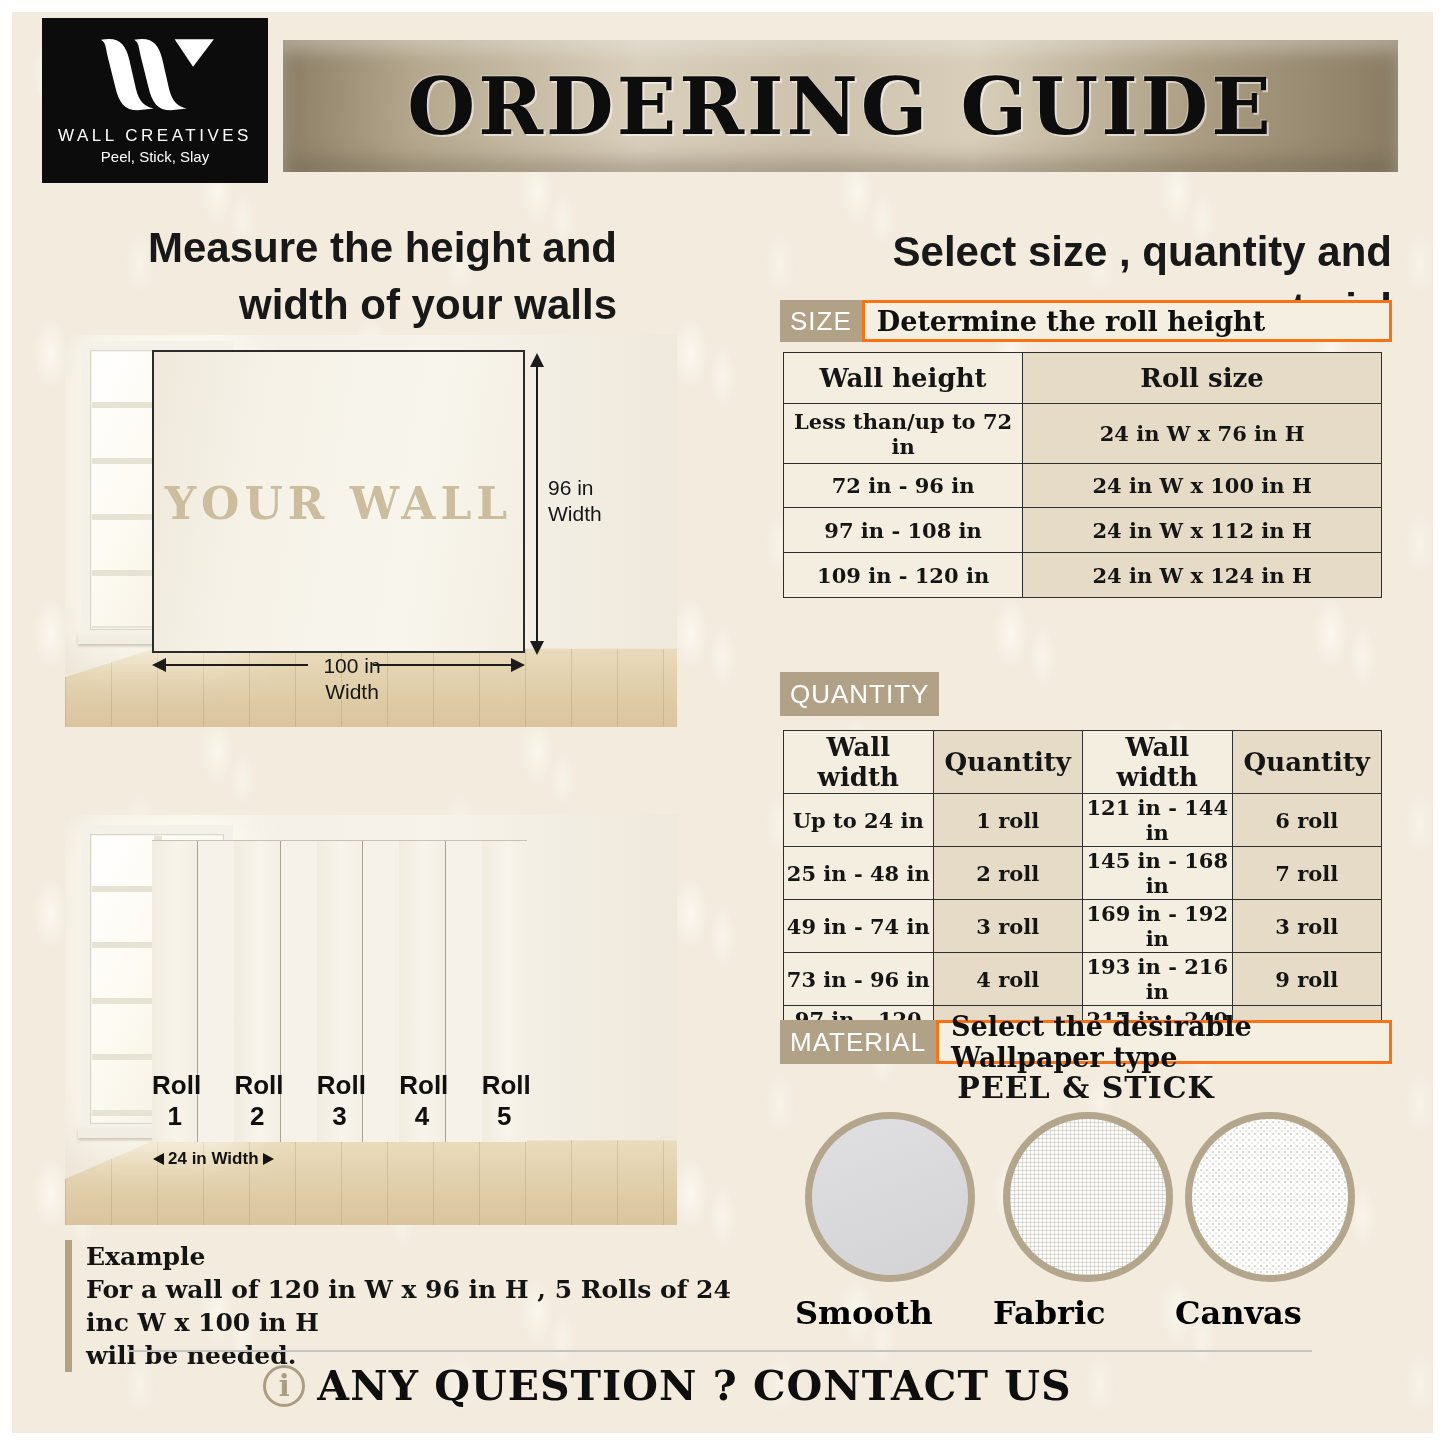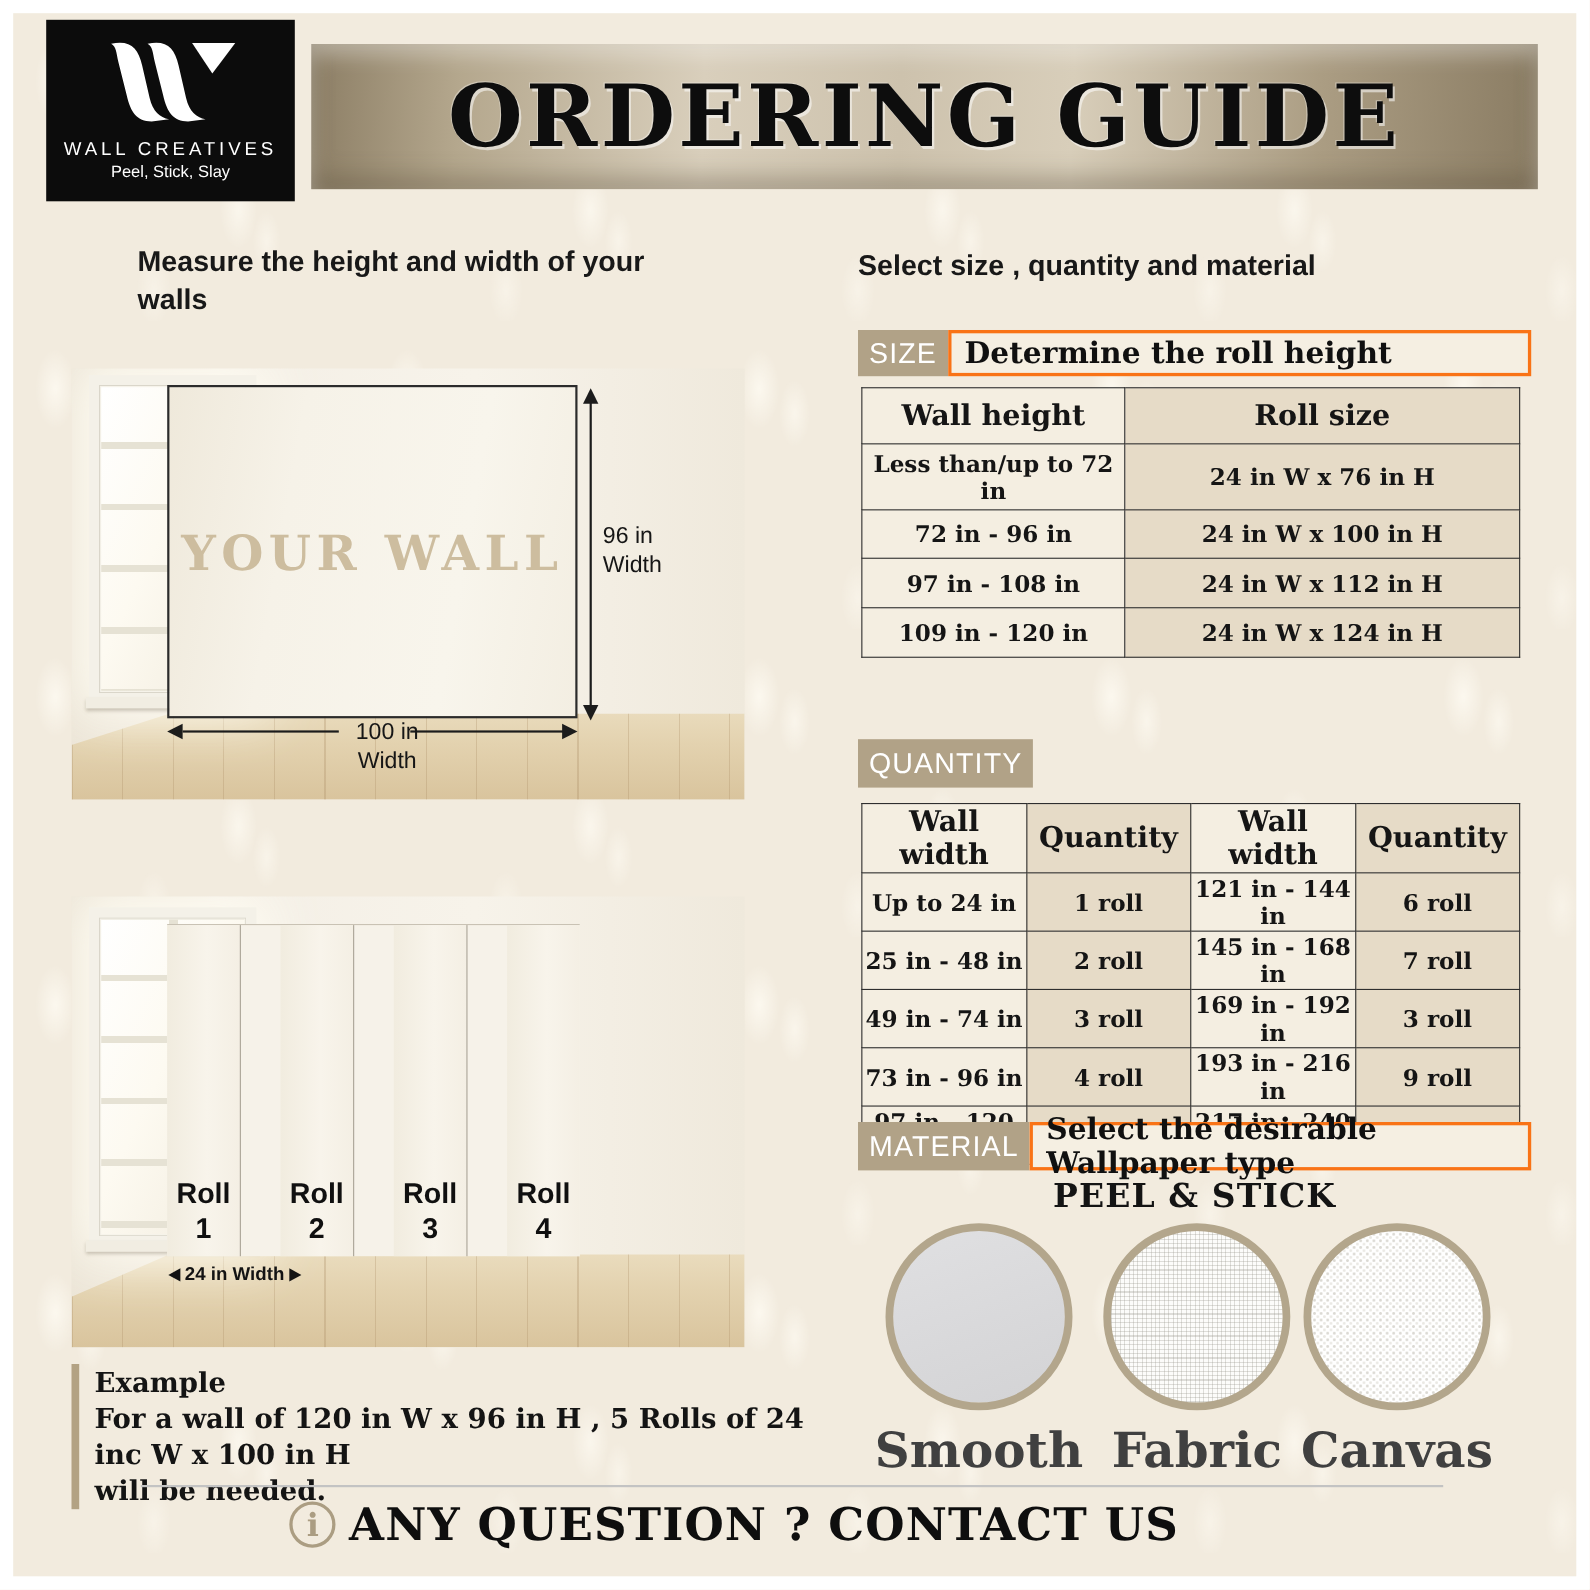--- a/index.html
+++ b/index.html
@@ -23,22 +23,22 @@
   .logo-name{color:#fff;font-size:17px;letter-spacing:3.5px;margin-top:4px;font-weight:400;}
   .logo-tag{color:#fff;font-size:15px;margin-top:2px;font-weight:400;}
   .banner{position:absolute;left:283px;top:40px;width:1115px;height:132px;
     background:linear-gradient(92deg,#8c7e65 0%,#b4a78d 12%,#d9cfbc 32%,#cdc2ad 48%,#d8ceba 62%,#ab9d83 82%,#8a7c63 100%);
     box-shadow:inset 0 10px 18px rgba(255,255,255,.35), inset 0 -12px 20px rgba(90,78,58,.35);
     display:flex;align-items:center;justify-content:center;}
   .banner-title{font-weight:bold;font-size:78px;letter-spacing:3px;color:#0d0d0d;
     text-shadow:2px 2px 0 rgba(255,255,255,.55), -1px -1px 0 rgba(255,255,255,.35);}
 
   
-  .col-heading{position:absolute;width:612px;text-align:left;font-weight:bold;
-    font-size:26px;line-height:1.35;color:#181818;}
+  .col-heading{position:absolute;width:612px;text-align:right;font-weight:bold;
+    font-size:42px;line-height:1.35;color:#181818;}
   .head-left{left:65px;top:220px;padding:0 60px;box-sizing:border-box;}
   .head-right{left:780px;top:224px;}
 
   
   .bar{position:absolute;left:780px;width:612px;height:42px;display:flex;align-items:stretch;}
   .bar .tag{background:#b1a287;color:#ffffff;font-size:26px;display:flex;align-items:center;
             padding:0 10px;letter-spacing:1px;font-weight:400;flex:0 0 auto;}
   .bar .cap{flex:1 1 auto;border:3px solid #f97316;background:#f5efe2;display:flex;align-items:center;
             padding:0 12px;font-weight:bold;font-size:27px;color:#101010;}
 
@@ -61,21 +61,21 @@
   .swatch{position:absolute;width:170px;height:170px;border-radius:50%;border:7px solid #b3a68c;
           box-sizing:border-box;top:1112px;}
   .swatch.smooth{left:805px;background:linear-gradient(160deg,#e0e0e2 0%,#d8d8da 60%,#d3d3d5 100%);}
   .swatch.fabric{left:1003px;background-color:#fcfcfa;
      background-image:repeating-linear-gradient(0deg, rgba(150,148,138,.30) 0 1px, transparent 1px 4px),
                       repeating-linear-gradient(90deg, rgba(150,148,138,.30) 0 1px, transparent 1px 4px);}
   .swatch.canvas{left:1185px;background-color:#ffffff;
      background-image:radial-gradient(rgba(160,155,140,.38) 1px, transparent 1.5px),
                       radial-gradient(rgba(185,180,165,.30) 1px, transparent 1.5px);
      background-size:6px 6px,6px 6px;background-position:0 0,3px 3px;}
-  .mat-label{position:absolute;top:1294px;width:190px;text-align:center;font-weight:bold;font-size:44px;color:#404040;}
+  .mat-label{position:absolute;top:1294px;width:190px;text-align:left;font-weight:bold;font-size:32px;color:#000000;}
 
   
   .photo{position:absolute;left:65px;width:612px;overflow:hidden;
     background:linear-gradient(90deg,#ece5d7 0%,#f4efe6 22%,#f7f3ea 60%,#efe9dc 100%);}
   .photo1{top:335px;height:392px;}
   .photo2{top:815px;height:410px;}
   .floor{position:absolute;left:0;right:0;bottom:0;
     background:linear-gradient(180deg,#ecdfc2 0%,#e3d2af 45%,#d9c49d 100%);}
   .floor .planks{position:absolute;inset:0;
     background:repeating-linear-gradient(90deg, rgba(170,140,100,.30) 0 1px, transparent 1px 46px);}
@@ -195,20 +195,23 @@
         </div>
       <div class="strip">
           <div class="rlabel">Roll 2</div>
         </div>
       <div class="strip">
           <div class="rlabel">Roll 3</div>
         </div>
       <div class="strip">
           <div class="rlabel">Roll 4</div>
         </div>
+      <div class="strip">
+          <div class="rlabel">Roll 5</div>
+        </div>
     </div>
     <div class="roll-width" style="left:88px;top:334px;">
       <span class="tri-l"></span>
       <span>24 in Width</span>
       <span class="tri-r"></span>
     </div>
   </div>
 
   <div class="example serif">
     <div>Example</div>

